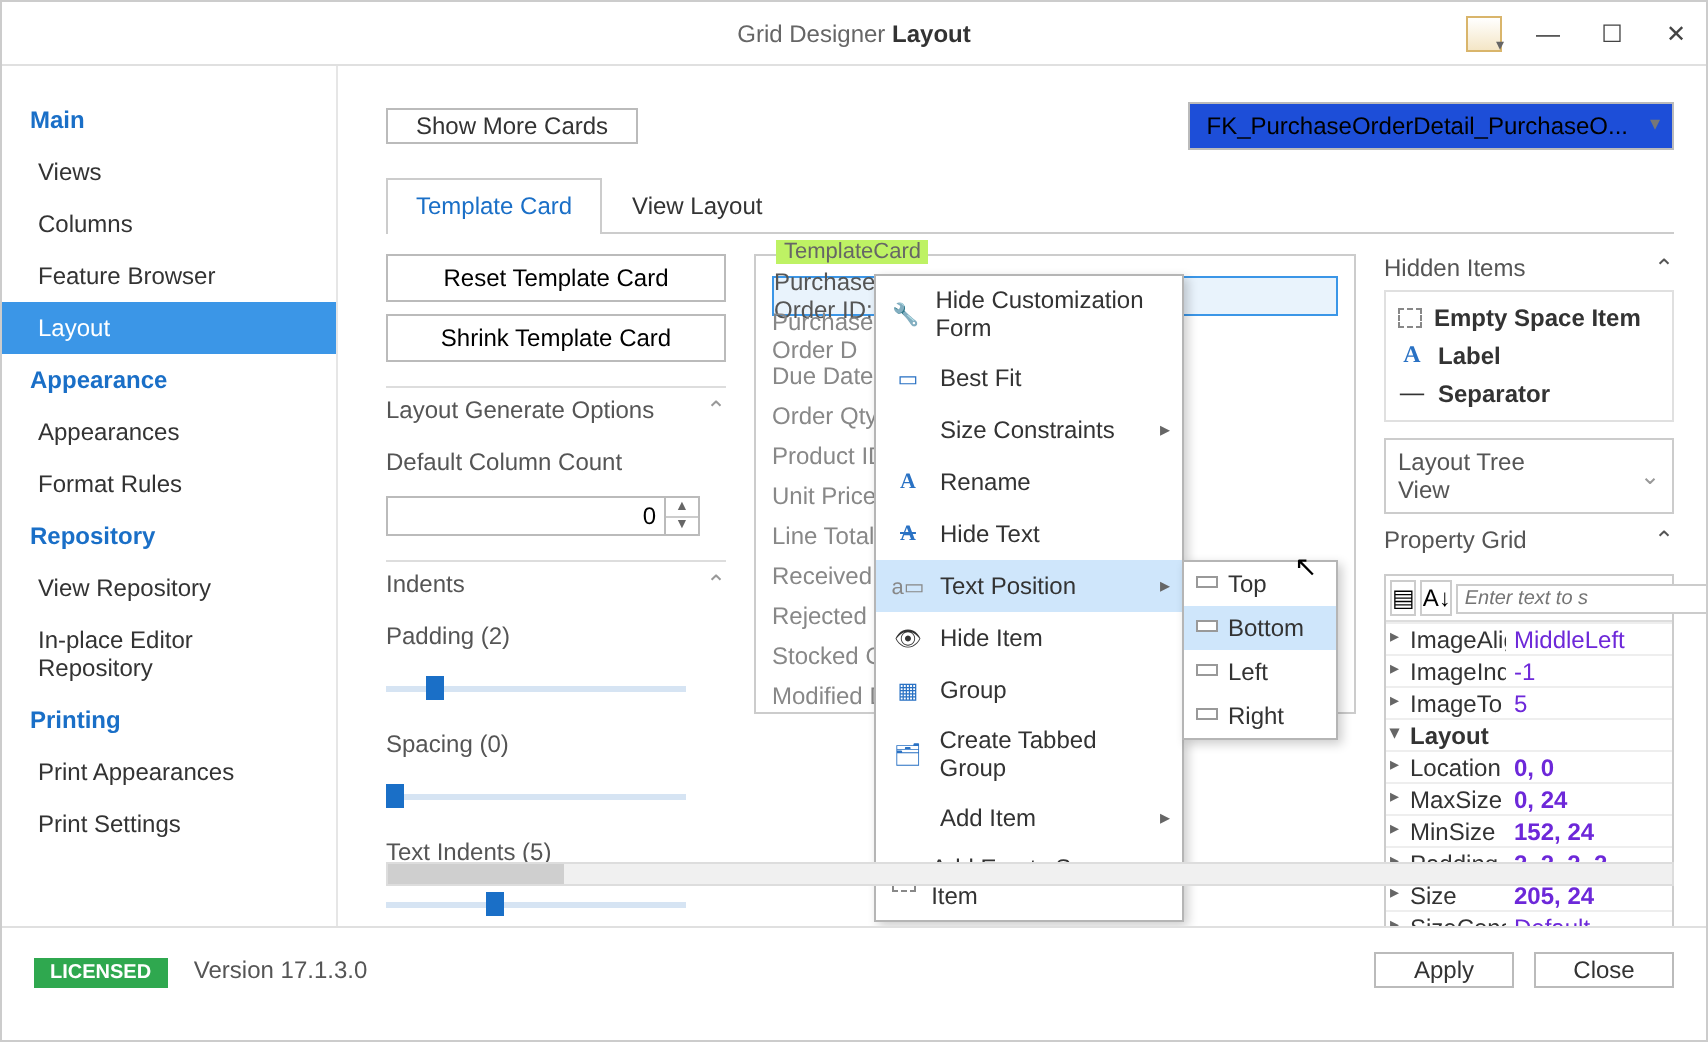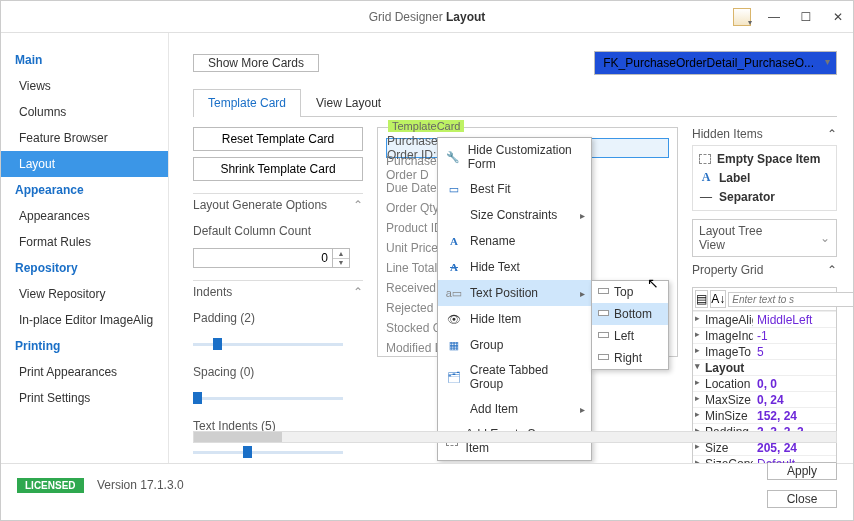--- a/index.html
+++ b/index.html
@@ -90,21 +90,21 @@
 .pg-name.exp.open::before { content:"▾"; }
 .pg-val { flex:1; padding-left:4px; color:#6d28d9; overflow:hidden; white-space:nowrap; }
 .pg-row.cat .pg-name { font-weight:600; }
 
 .hint-text { text-align:center; color:#555; padding:18px 0 6px; }
 
 
 .footer { height: 42px; border-top:1px solid #e0e0e0; display:flex; align-items:center; justify-content:space-between; padding:0 16px; }
 .badge { background:#2fa84f; color:#fff; font-size:10px; font-weight:600; padding:2px 8px; }
 .ver { color:#555; margin-left:10px; }
-.footer-right { display:flex; gap:10px;flex-direction:column; }
+.footer-right { display:flex; gap:10px; }
 .h-scroll { height:12px; background:#f0f0f0; border:1px solid #ddd; position:relative; margin-top:4px; width:100%; }
 .h-scroll .thumb { position:absolute; left:0; top:0; height:10px; width:88px; background:#cfcfcf; }
 </style>
 </head>
 <body>
 
 <div class="titlebar">
   <div class="title">
     <span>Grid Designer </span><b>Layout</b>
   </div>
@@ -124,21 +124,21 @@
     <div class="section-header">Main</div>
     <div class="nav-item">Views</div>
     <div class="nav-item">Columns</div>
     <div class="nav-item">Feature Browser</div>
     <div class="nav-item active">Layout</div>
     <div class="section-header">Appearance</div>
     <div class="nav-item">Appearances</div>
     <div class="nav-item">Format Rules</div>
     <div class="section-header">Repository</div>
     <div class="nav-item">View Repository</div>
-    <div class="nav-item">In-place Editor ImageAlig</div>
+    <div class="nav-item">In-place Editor Repository</div>
     <div class="section-header">Printing</div>
     <div class="nav-item">Print Appearances</div>
     <div class="nav-item">Print Settings</div>
   </div>
 
   <div class="content">
     <div class="top-row">
       <button class="btn">Show More Cards</button>
       <div class="combo"><span>FK_PurchaseOrderDetail_PurchaseO...</span></div>
     </div>

